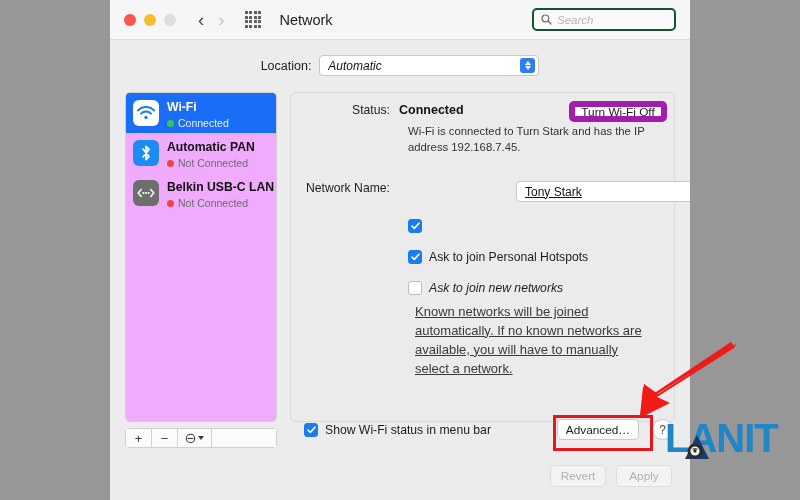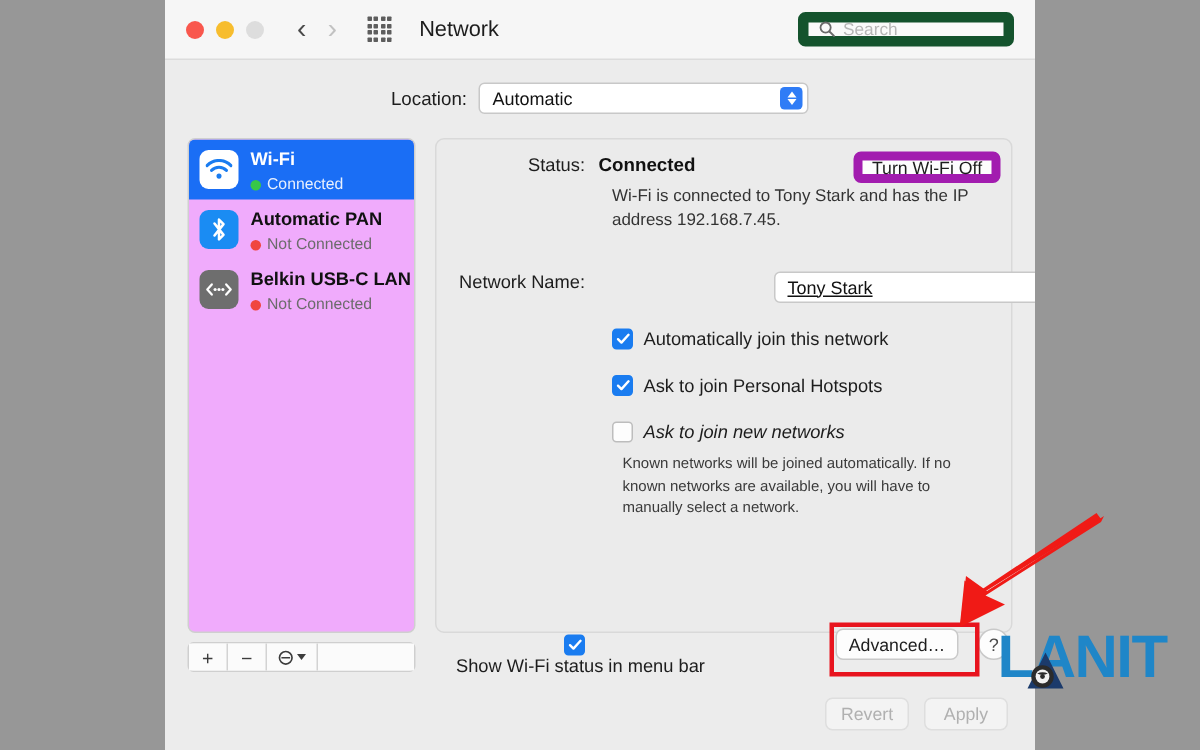--- a/index.html
+++ b/index.html
@@ -52,43 +52,44 @@
 
   .wintitle {
     margin-left: 18px;
     font-size: 14.5px; color: #1d1d1d;
   }
 
   .searchbox {
     position: absolute; right: 14px; top: 8px;
     width: 144px; height: 23px;
     background: #fafafa;
-    border: 7px solid #14532d;
+    border: 2px solid #14532d;
     border-radius: 5px;
     display: flex; align-items: center;
     padding: 0 7px;
+    font-style: italic;
   }
   .searchbox svg { margin-right: 5px; flex: none; }
   .searchbox .ph { font-size: 11.5px; color: #b6b6b6; }
 
   
   .locrow {
     position: absolute; left: 0; top: 55px; width: 100%;
     display: flex; align-items: center; justify-content: center;
   }
   .loclabel { font-size: 12.5px; color: #1d1d1d; margin-right: 8px; }
   .locselect {
     position: relative;
     width: 220px; height: 21px;
     background: #ffffff;
     border: 1px solid #c8c8c8;
     border-radius: 4px;
     display: flex; align-items: center;
     padding-left: 8px;
-    font-size: 12px; color: #111;
+    font-size: 12px; color: #111; font-style: italic;
   }
   .stepper {
     position: absolute; right: 3px; top: 2px;
     width: 15px; height: 15px;
     background: #2f7cf6;
     border-radius: 3px;
     display: flex; flex-direction: column;
     align-items: center; justify-content: center;
     gap: 1px;
   }
@@ -207,26 +208,26 @@
     display: flex; align-items: center; justify-content: center;
   }
   .cb.on { background: #1a7cf0; border: 1px solid #1a7cf0; }
   .cb.off { background: #fdfdfd; border: 1px solid #bdbdbd; }
   .cb.on svg { display: block; }
   .cblabel { font-size: 12.2px; color: #1d1d1d; }
 
   .helptext {
     position: absolute; left: 124px; top: 290px;
     width: 232px;
-    font-size: 10px; color: #3a3a3a; line-height: 1.45;
+    font-size: 13px; color: #3a3a3a; line-height: 1.45; text-decoration: underline;
   }
 
   
   .bottombar { position: absolute; left: 0; top: 418px; width: 100%; height: 38px; }
-  .showcb { position: absolute; left: 194px; top: 5px; display: flex; align-items: center; flex-direction: column; }
+  .showcb { position: absolute; left: 194px; top: 5px; display: flex; align-items: center; }
   .showcb .cblabel { font-size: 12.2px; }
 
   .adv-btn {
     position: absolute; left: 447px; top: 1px;
     width: 82px; height: 21px;
     background: #fdfdfd;
     border: 1px solid #c9c9c9;
     border-radius: 5px;
     font-size: 11.8px; color: #1d1d1d;
     display: flex; align-items: center; justify-content: center;
@@ -402,39 +403,38 @@
       <span class="sbrest"></span>
     </div>
 
     <div class="panel">
 
       <div class="frow" style="left:0; top:10px; width:100%;">
         <span class="rlabel">Status:</span>
         <span class="statusval">Connected</span>
       </div>
       <div class="toggle-btn">Turn Wi-Fi Off</div>
-      <div class="statusdesc">Wi-Fi is connected to Tony Stark and has the IP address 192.168.7.45.</div>
+      <div class="statusdesc">Wi-Fi is connected to Turn Stark and has the IP address 192.168.7.45.</div>
 
       <div class="frow" style="left:0; top:88px; width:100%;">
         <span class="rlabel">Network Name:</span>
         <span style="position:relative; width:245px; height:21px;">
           <span class="nnselect">
             <span>Tony Stark</span>
 
           </span>
         </span>
       </div>
 
       <div class="cbrow" style="top:126px;">
         <span class="cb on">
           <svg width="9" height="8" viewBox="0 0 9 8">
               <path d="M1 4.1 L3.3 6.4 L8 1.2" fill="none" stroke="#fff" stroke-width="1.6" stroke-linecap="round" stroke-linejoin="round"></path>
             </svg>
         </span>
-        <span class="cblabel">Automatically join this network</span>
       </div>
 
       <div class="cbrow" style="top:157px;">
         <span class="cb on">
           <svg width="9" height="8" viewBox="0 0 9 8">
               <path d="M1 4.1 L3.3 6.4 L8 1.2" fill="none" stroke="#fff" stroke-width="1.6" stroke-linecap="round" stroke-linejoin="round"></path>
             </svg>
         </span>
         <span class="cblabel">Ask to join Personal Hotspots</span>
       </div>

